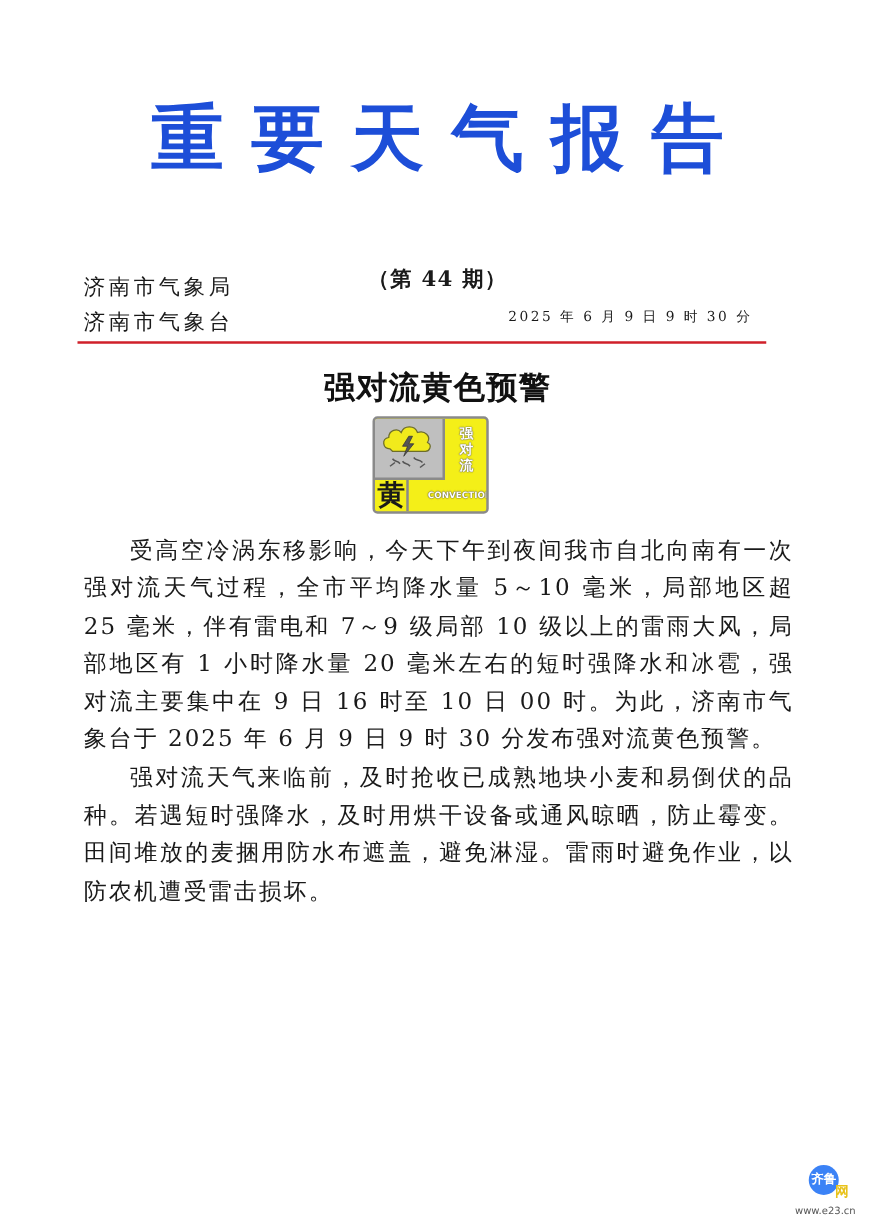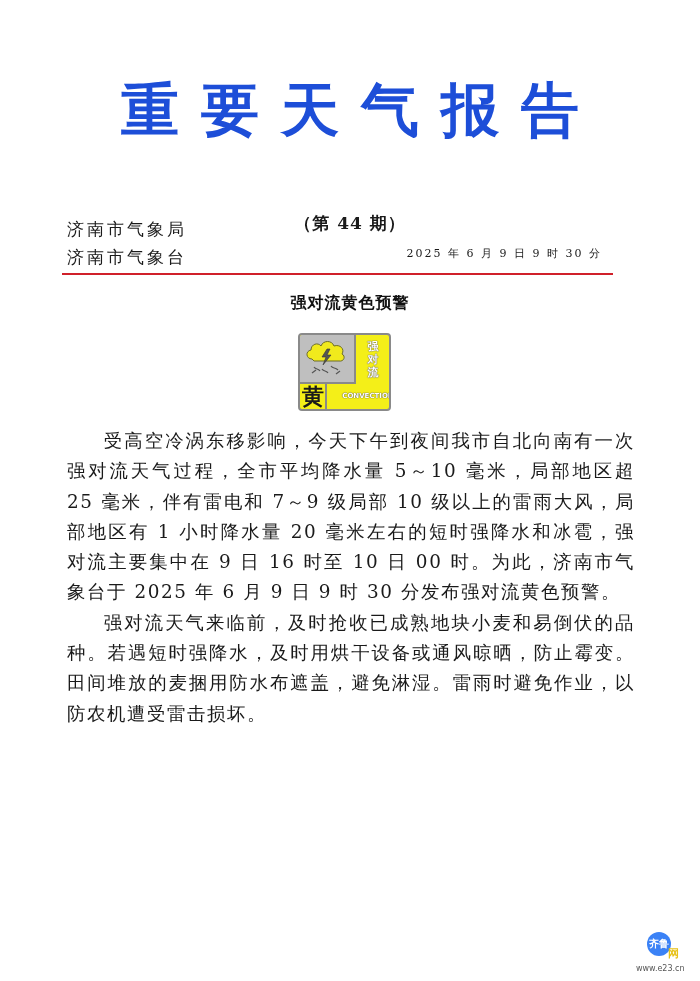--- a/index.html
+++ b/index.html
@@ -66,21 +66,21 @@
       width: 551px;
       height: 2px;
       background: #d0202a;
     }
     .alert-title {
       position: absolute;
       top: 293px;
       left: 0;
       width: 700px;
       text-align: center;
-      font-size: 16px;
+      font-size: 25px;
       font-weight: bold;
       color: #111;
       letter-spacing: 1px;
     }
     .signal {
       position: absolute;
       top: 333px;
       left: 298px;
       width: 93px;
       height: 78px;

